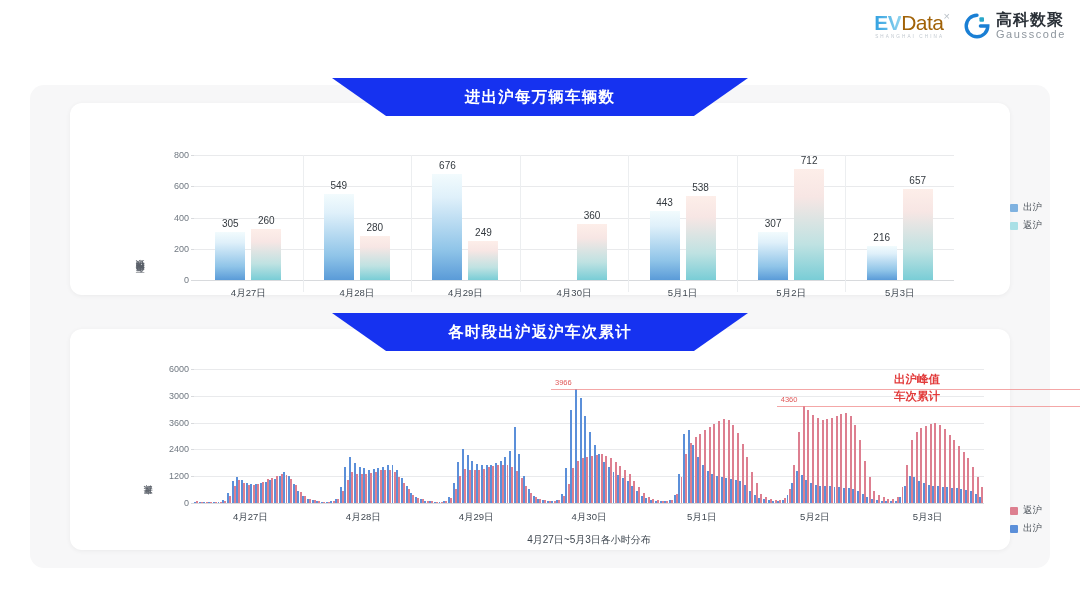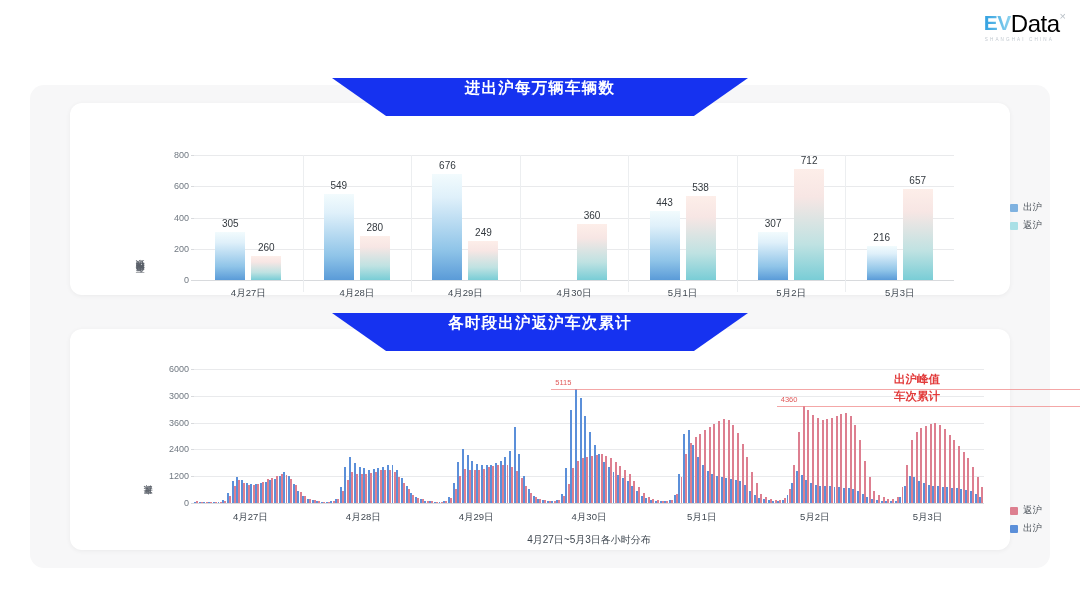--- a/index.html
+++ b/index.html
@@ -15,21 +15,21 @@
     position: absolute; top: 12px; right: 14px;
     display: flex; align-items: center; gap: 14px;
   }
   .logo-ev { display: flex; flex-direction: column; align-items: flex-start; line-height: 1; }
   .logo-ev-main { display: flex; align-items: flex-start; }
   .logo-ev-ev {
     font-size: 21px; font-weight: 700; letter-spacing: -0.5px;
     background: linear-gradient(90deg,#2f9fe0,#8fd4ef);
     -webkit-background-clip: text; background-clip: text; color: transparent;
   }
-  .logo-ev-data { font-size: 24px; font-weight: 400; color: #000000; letter-spacing: -0.5px; }
+  .logo-ev-data { font-size: 21px; font-weight: 400; color: #a16207; letter-spacing: -0.5px; }
   .logo-ev-x { font-size: 11px; color: #b8bfc6; margin-top: -1px; }
   .logo-ev-sub {
     font-size: 4.6px; color: #c2c9d0; letter-spacing: 2.1px;
     margin-top: 2px; margin-left: 1px; white-space: nowrap;
   }
   .logo-gauss { display: flex; align-items: center; gap: 6px; }
   .gauss-mark { width: 26px; height: 26px; flex: none; }
   .logo-gauss-txt { display: flex; flex-direction: column; line-height: 1.05; }
   .gauss-cn { font-size: 16px; font-weight: 700; color: #2b3138; letter-spacing: 1px; }
   .gauss-en { font-size: 11px; color: #8e969e; letter-spacing: 1.6px; }
@@ -48,21 +48,21 @@
   }
   #card-1 { top: 18px;  height: 192px; }
   #card-2 { top: 244px; height: 221px; }
 
   
   .banner {
     position: absolute; left: 50%; transform: translateX(-50%);
     width: 416px; height: 38px;
     background: #1632f0;
     clip-path: polygon(0 0, 100% 0, 87% 100%, 13% 100%);
-    display: flex; align-items: flex-start; justify-content: center;
+    display: flex; align-items: center; justify-content: center;
     z-index: 5;
   }
   #banner-1 { top: 78px; }
   #banner-2 { top: 313px; }
   .banner-text {
     color: #fff; font-size: 15.5px; font-weight: 700; letter-spacing: 1.2px;
   }
 
   
   .plot { position: absolute; }
@@ -129,20 +129,32 @@
 <div id="logo-bar">
   <div class="logo-ev">
     <div class="logo-ev-main">
       <span class="logo-ev-ev">EV</span>
       <span class="logo-ev-data">Data</span>
       <span class="logo-ev-x">×</span>
     </div>
     <div class="logo-ev-sub">SHANGHAI CHINA</div>
   </div>
 
+  <div class="logo-gauss">
+    <span class="gauss-mark">
+      <svg viewBox="0 0 26 26" width="26" height="26">
+        <path d="M13 2.2A10.8 10.8 0 1 0 23.8 13h-7.4" fill="none" stroke="#1a7fd4" stroke-width="3.4" stroke-linecap="round"></path>
+        <rect x="15.4" y="4.2" width="4.6" height="4.6" rx="1" fill="#2aa7c9"></rect>
+      </svg>
+    </span>
+    <span class="logo-gauss-txt">
+      <span class="gauss-cn">高科数聚</span>
+      <span class="gauss-en">Gausscode</span>
+    </span>
+  </div>
 </div>
 
 <div id="outer-panel">
 
   <div class="card" id="card-1">
     <div class="plot" id="chart1-plot">
         <div class="gridline" style="top: 125px; background: rgb(216, 218, 221);"></div>
         <div class="ytick" style="top: 125px;">0</div>
         <div class="tickmark" style="top: 125px;"></div>
         <div class="gridline" style="top: 93.75px;"></div>
@@ -154,21 +166,21 @@
         <div class="gridline" style="top: 31.25px;"></div>
         <div class="ytick" style="top: 31.25px;">600</div>
         <div class="tickmark" style="top: 31.25px;"></div>
         <div class="gridline" style="top: 0px;"></div>
         <div class="ytick" style="top: 0px;">800</div>
         <div class="tickmark" style="top: 0px;"></div>
         <div class="y-title" style="left: -60px; top: 0px; height: 125px; display: flex; align-items: center;">每万辆出行车辆数</div>
         <div class="bar out" style="height: 47.6562px; left: 21.2857px;">
           <div class="barval">305</div>
         </div>
-        <div class="bar back" style="height: 24px; left: 57.2857px;">
+        <div class="bar back" style="height: 51px; left: 57.2857px;">
           <div class="barval">260</div>
         </div>
         <div class="xlabel" style="left: 54.2857px; top: 132px;">4月27日</div>
         <div class="sep" style="left: 108.571px; top: 0px; height: 137px;"></div>
         <div class="bar out" style="height: 85.7812px; left: 129.857px;">
           <div class="barval">549</div>
         </div>
         <div class="bar back" style="height: 43.75px; left: 165.857px;">
           <div class="barval">280</div>
         </div>
@@ -582,21 +594,21 @@
         <div class="hbar back" style="height: 16.08px; left: 787.461px; width: 1.975px;"></div>
         <div class="xlabel" style="left: 56.4286px; top: 142px;">4月27日</div>
         <div class="xlabel" style="left: 169.286px; top: 142px;">4月28日</div>
         <div class="xlabel" style="left: 282.143px; top: 142px;">4月29日</div>
         <div class="xlabel" style="left: 395px; top: 142px;">4月30日</div>
         <div class="xlabel" style="left: 507.857px; top: 142px;">5月1日</div>
         <div class="xlabel" style="left: 620.714px; top: 142px;">5月2日</div>
         <div class="xlabel" style="left: 733.571px; top: 142px;">5月3日</div>
         <div class="xtitle" style="top: 164px;">4月27日~5月3日各小时分布</div>
         <div class="annot-line" style="top: 19.765px; left: 357.381px; width: 528.619px;"></div>
-        <div class="annot-val" style="left: 369.381px; top: 8.765px;">5115</div>
+        <div class="annot-val" style="left: 369.381px; top: 8.765px;">3966</div>
         <div class="annot-caption" style="left: 700px; top: 2.765px;">出沪峰值</div>
         <div class="annot-line" style="top: 36.6267px; left: 583.095px; width: 302.905px;"></div>
         <div class="annot-val" style="left: 595.095px; top: 25.6267px;">4360</div>
         <div class="annot-caption" style="left: 700px; top: 19.6267px;">车次累计</div>
       </div>
     <div class="legend" id="chart2-legend">
         <div class="legend-row">
           <span class="legend-swatch" style="background: rgb(221, 127, 144);"></span>
           <span class="legend-label">返沪</span>
         </div>

